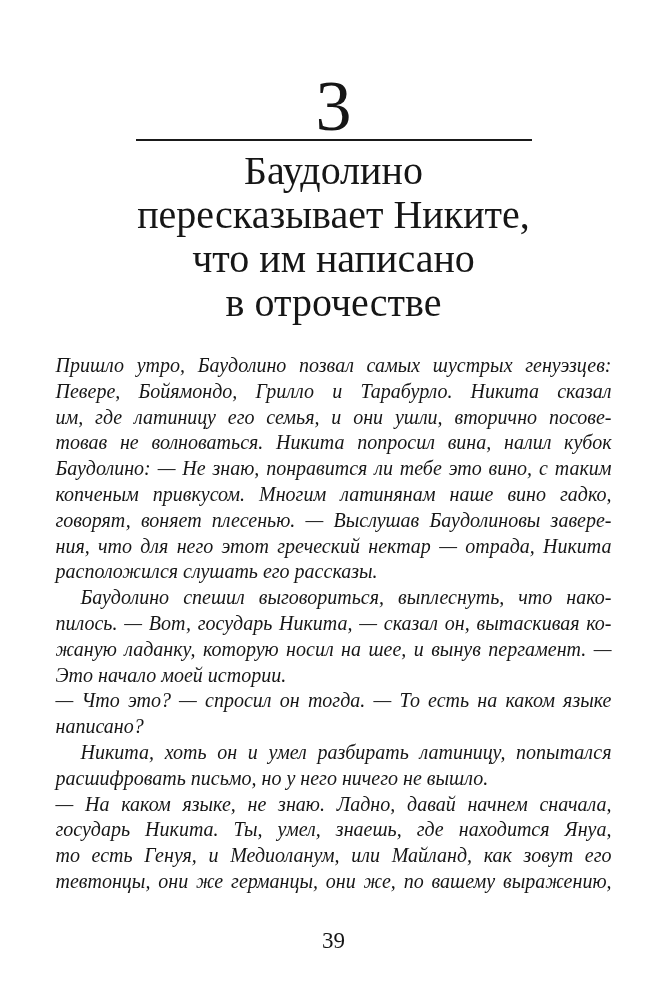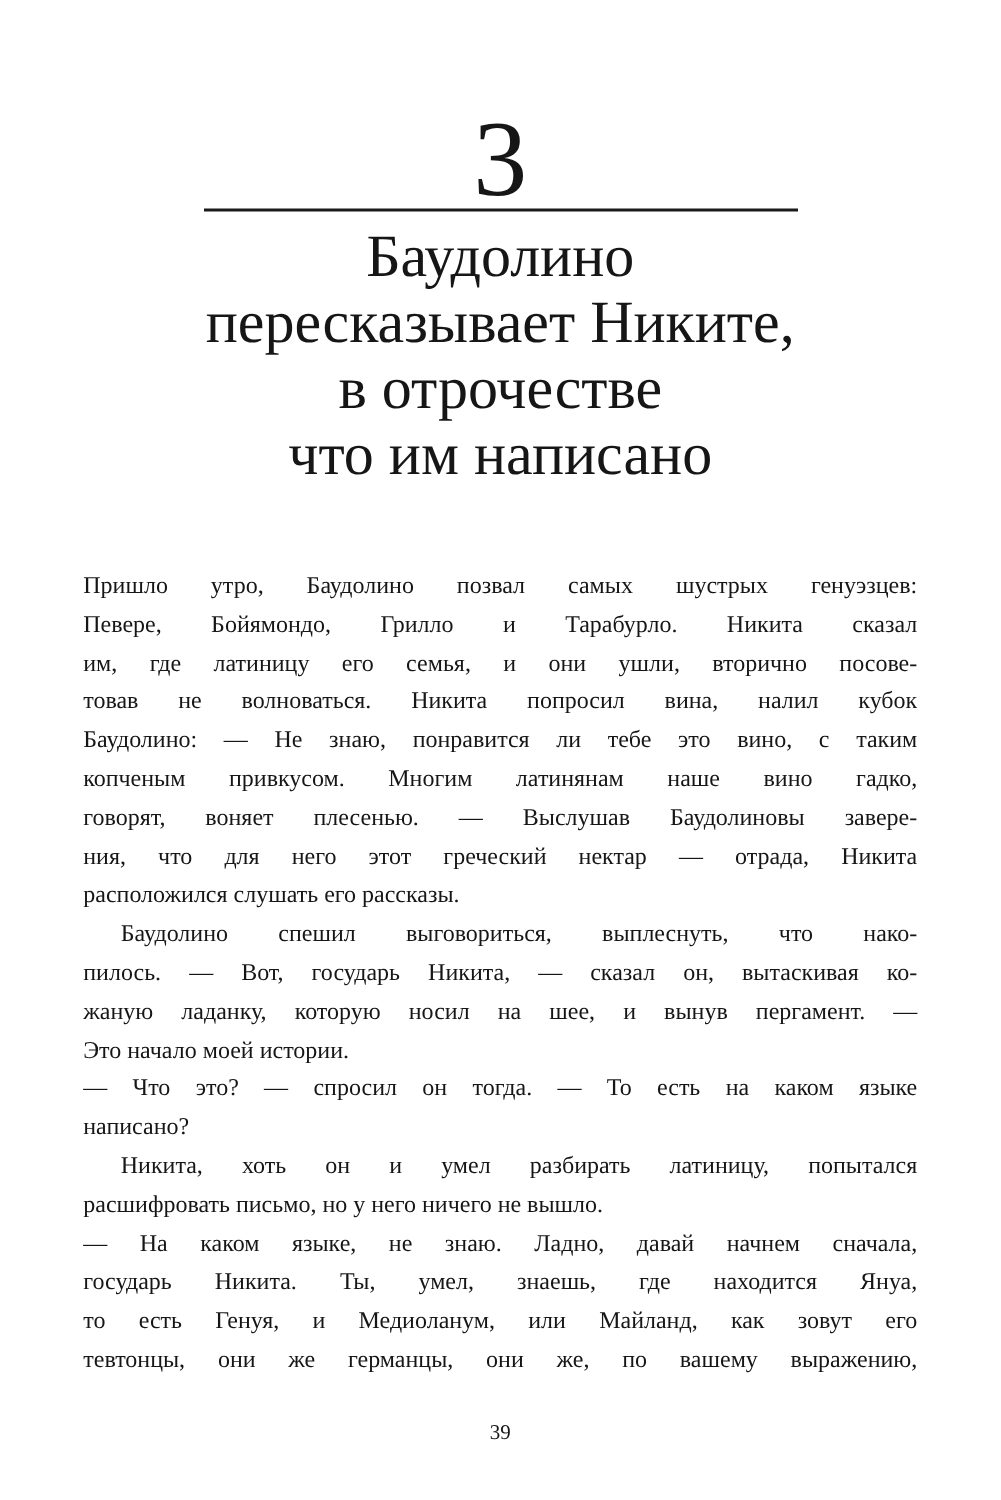--- a/index.html
+++ b/index.html
@@ -30,56 +30,57 @@
     margin: -5px auto 0 auto;
   }
   .chapter-title {
     margin-top: 8px;
     text-align: center;
     font-size: 40px;
     line-height: 44px;
   }
   .body-text {
     width: 556px;
-    margin: 53px auto 0 auto;
-    font-size: 16px;
+    margin: 28px auto 0 auto;
+    font-size: 20px;
     line-height: 25.8px;
+    font-style: italic;
   }
   .text-line {
     text-align: justify;
     text-align-last: justify;
     white-space: normal;
   }
   .text-line.last-line {
     text-align-last: left;
   }
   .text-line.indented {
     text-indent: 25px;
   }
   .page-number {
-    margin-top: 25px;
+    margin-top: 35px;
     text-align: center;
-    font-size: 14px;
+    font-size: 23px;
     line-height: 22px;
   }
 </style>
 </head>
 <body>
 
 <div class="page">
 
   <div class="chapter-number">3</div>
 
   <div class="chapter-rule"></div>
 
   <div class="chapter-title">
       <div>Баудолино</div>
       <div>пересказывает Никите,</div>
+      <div>что им написано</div>
       <div>в отрочестве</div>
-      <div>что им написано</div>
     </div>
 
   <div class="body-text">
       <div class="paragraph">
         <div class="text-line">Пришло утро, Баудолино позвал самых шустрых генуэзцев:</div>
         <div class="text-line">Певере, Бойямондо, Грилло и Тарабурло. Никита сказал</div>
         <div class="text-line">им, где латиницу его семья, и они ушли, вторично посове-</div>
         <div class="text-line">товав не волноваться. Никита попросил вина, налил кубок</div>
         <div class="text-line">Баудолино: — Не знаю, понравится ли тебе это вино, с таким</div>
         <div class="text-line">копченым привкусом. Многим латинянам наше вино гадко,</div>

